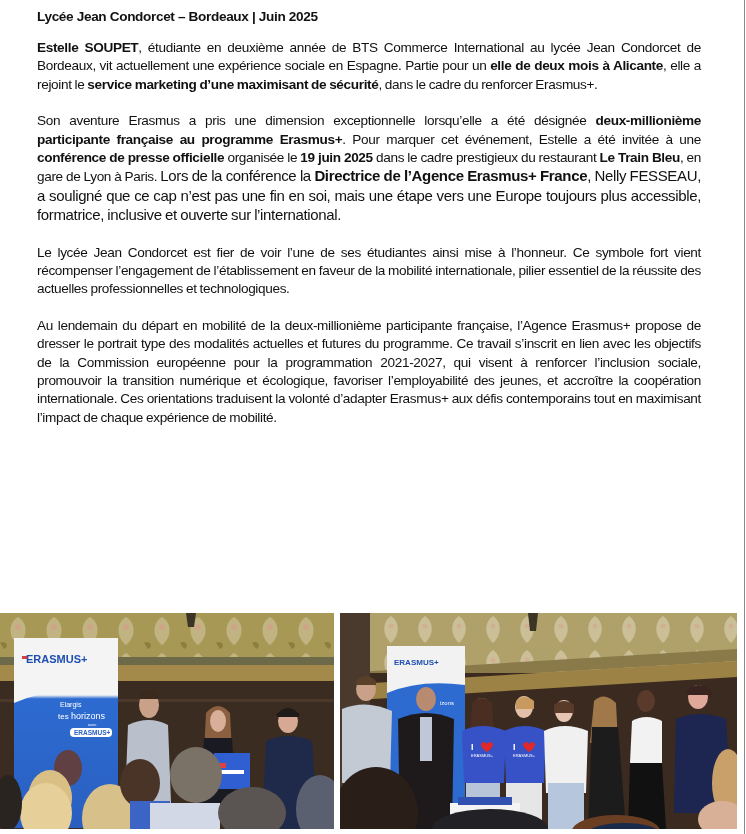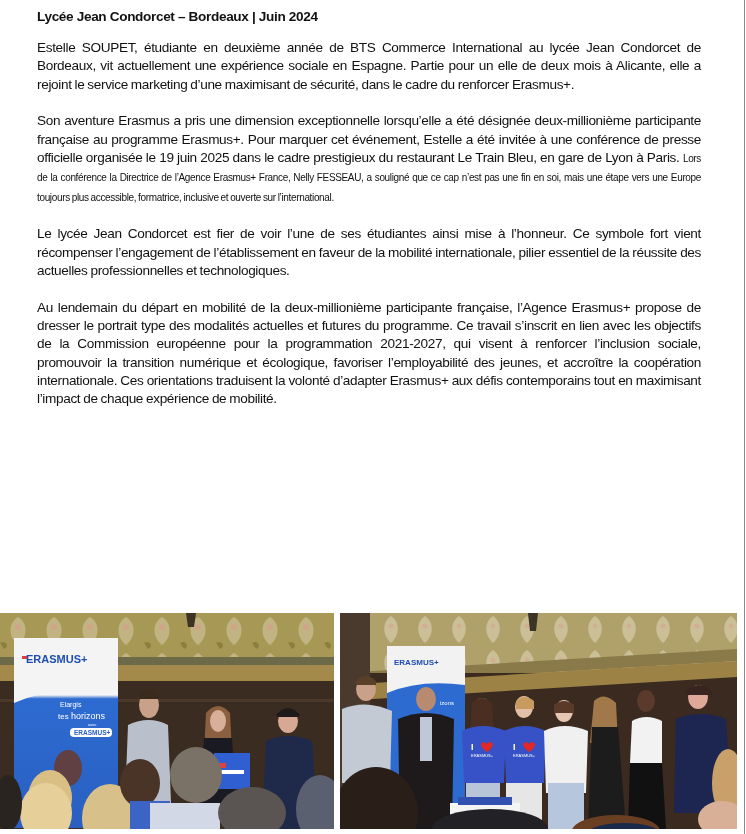--- a/index.html
+++ b/index.html
@@ -38,23 +38,23 @@
     }
     .para {
       font-size: 13.6px;
       line-height: 18.3px;
       letter-spacing: -0.35px;
       text-align: justify;
       margin: 0 0 18.5px 0;
       word-spacing: -0.5px;
     }
     .para.small-run .sm {
-      font-size: 10px;
-    }
-    .para b { font-weight: normal; }
+      font-size: 15px;
+    }
+    .para b { font-weight: bold; }
 
     
     .photo {
       position: absolute;
       overflow: hidden;
     }
     .photo-left {
       left: 0;
       top: 613px;
       width: 334px;
@@ -67,21 +67,21 @@
       height: 216px;
     }
     .photo svg { display: block; }
   </style>
 </head>
 <body>
 
 <div class="page-border"></div>
 
 <div class="content">
-  <div class="heading">Lycée Jean Condorcet – Bordeaux | Juin 2024</div>
+  <div class="heading">Lycée Jean Condorcet – Bordeaux | Juin 2025</div>
 
   <p class="para">
     <b>Estelle SOUPET</b><span>, étudiante en deuxième année de BTS Commerce International au lycée Jean Condorcet de Bordeaux, vit actuellement une expérience sociale en Espagne. Partie pour un </span><b>elle de deux mois à Alicante</b><span>, elle a rejoint le </span><b>service marketing d’une maximisant de sécurité</b><span>, dans le cadre du renforcer Erasmus+.</span>
   </p>
 
   <p class="para small-run">
     <span>Son aventure Erasmus a pris une dimension exceptionnelle lorsqu’elle a été désignée </span><b>deux-millionième participante française au programme Erasmus+</b><span>. Pour marquer cet événement, Estelle a été invitée à une </span><b>conférence de presse officielle</b><span> organisée le </span><b>19 juin 2025</b><span> dans le cadre prestigieux du restaurant </span><b>Le Train Bleu</b><span>, en gare de Lyon à Paris. </span><span class="sm">Lors de la conférence la </span><b class="sm">Directrice de l’Agence Erasmus+ France</b><span class="sm">, Nelly FESSEAU, a souligné que ce cap n’est pas une fin en soi, mais une étape vers une Europe toujours plus accessible, formatrice, inclusive et ouverte sur l’international.</span>
   </p>
 
 

